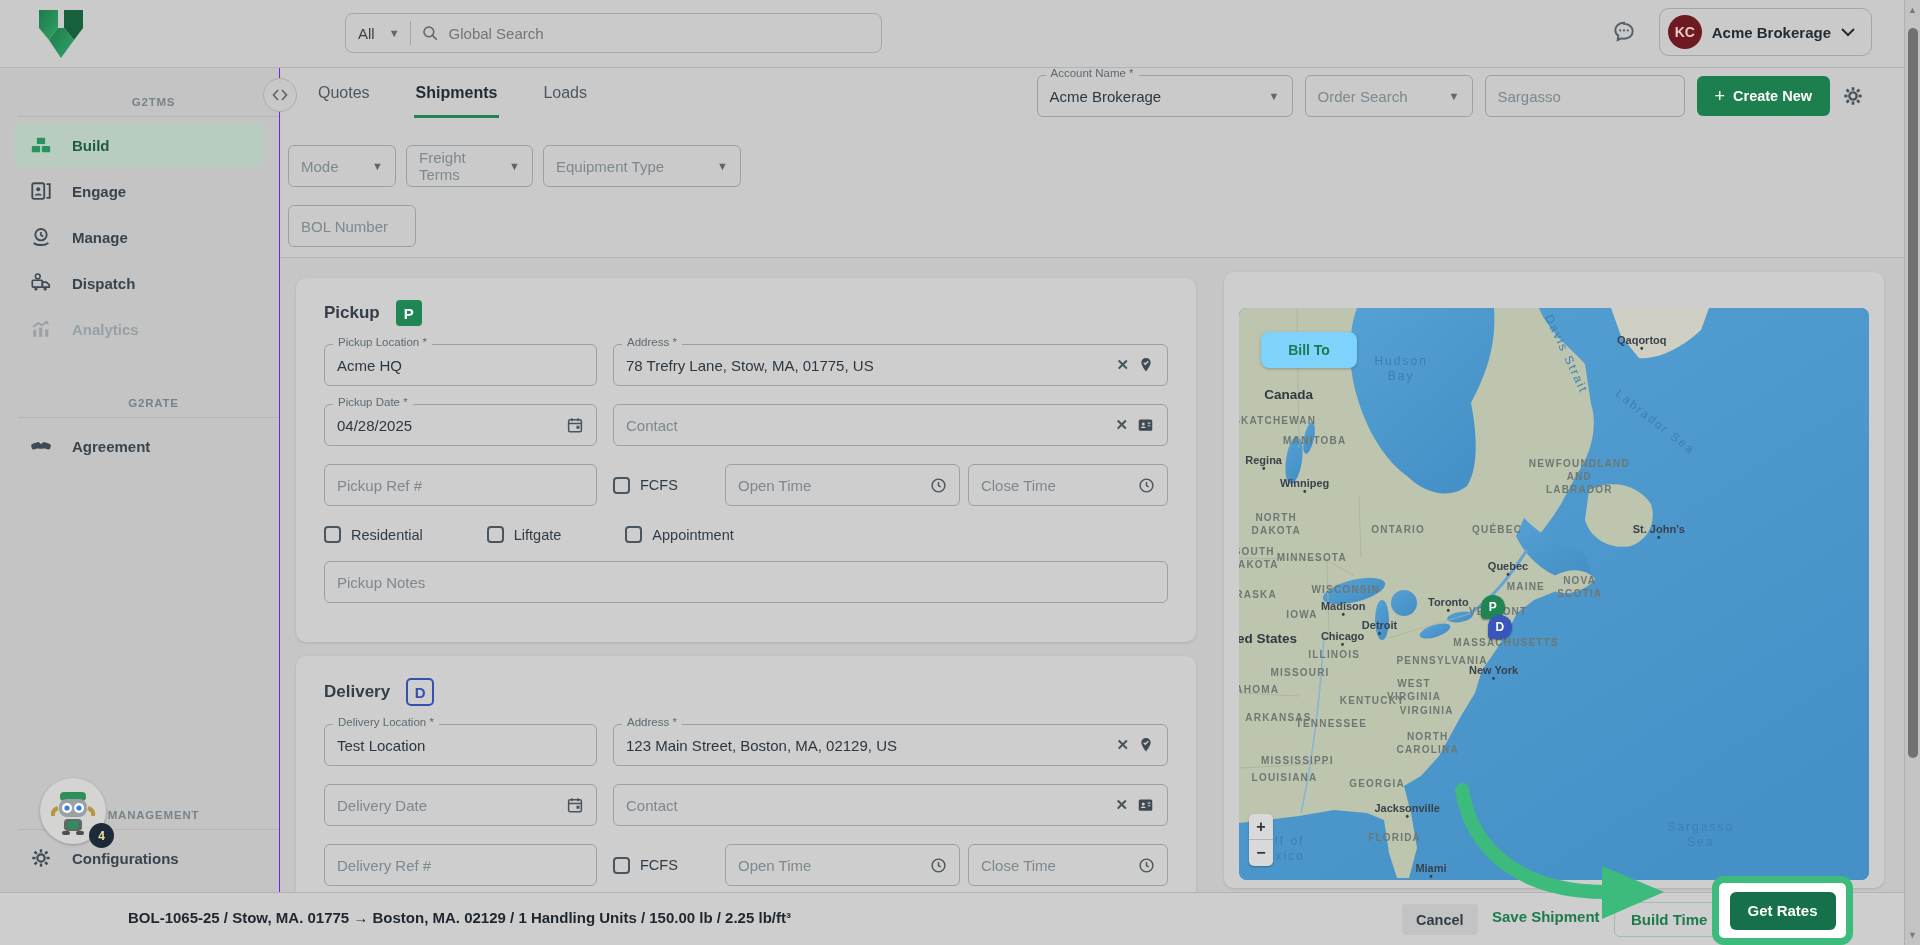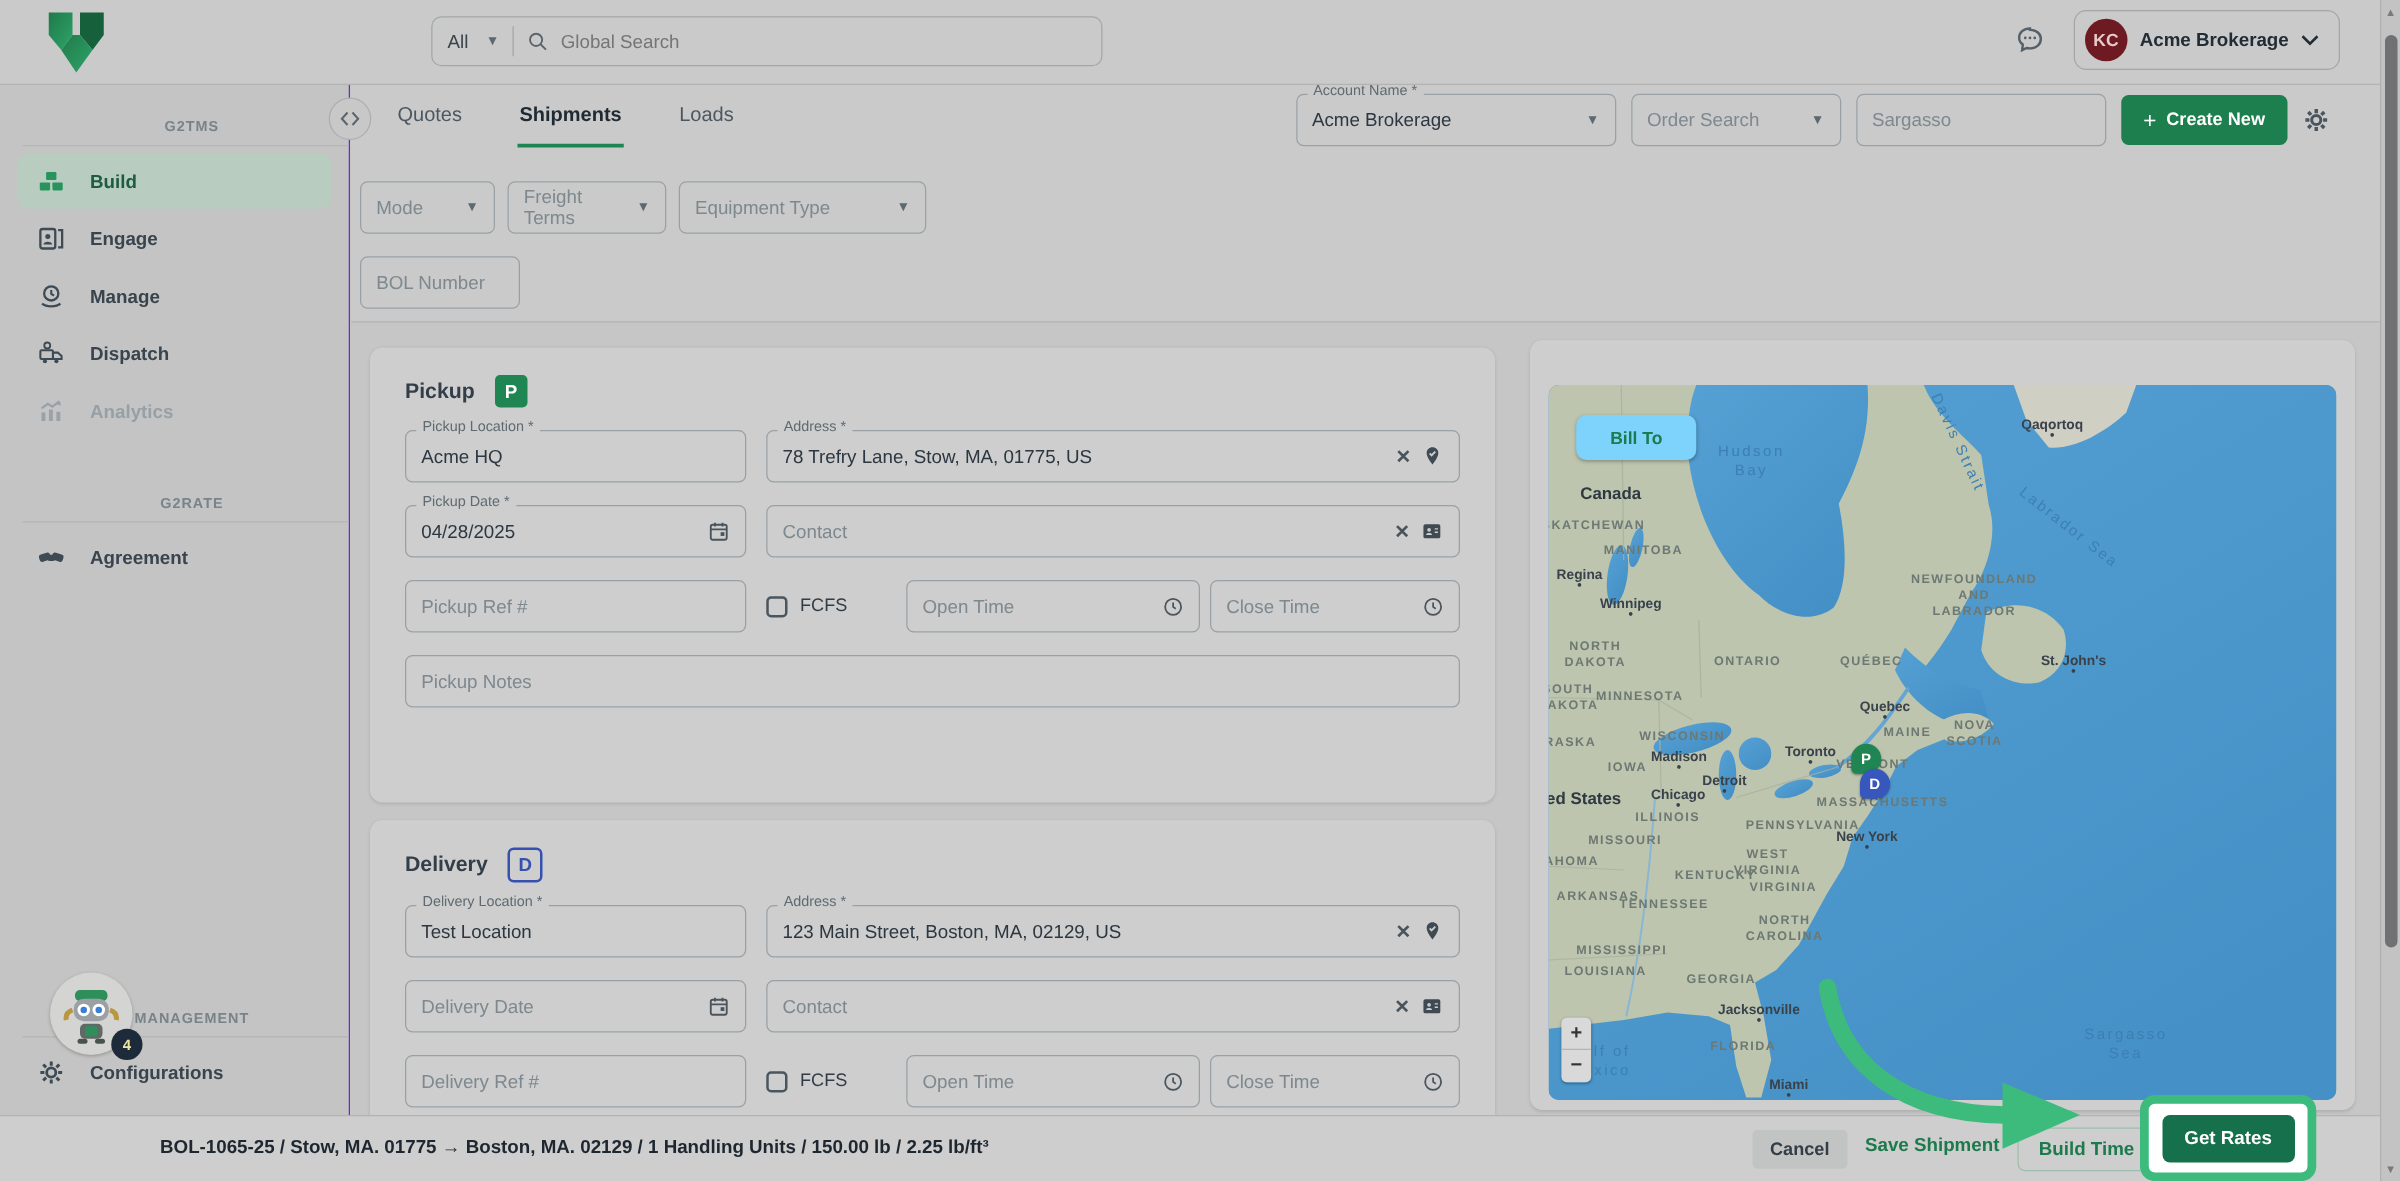--- a/index.html
+++ b/index.html
@@ -383,20 +383,34 @@
           <path d="M12 7 V12 L15 14" fill="none" stroke="#4a545c" stroke-width="2"></path>
         </svg>
       </div>
       <div class="field" style="flex:1">
         <span class="ph grow">Close Time</span>
         <svg width="17" height="17" viewBox="0 0 24 24">
           <circle cx="12" cy="12" r="9" fill="none" stroke="#4a545c" stroke-width="2"></circle>
           <path d="M12 7 V12 L15 14" fill="none" stroke="#4a545c" stroke-width="2"></path>
         </svg>
       </div>
+    </div>
+  </div>
+  <div class="opt-row">
+    <div class="cbrow">
+      <span class="cb"></span>
+      <span>Residential</span>
+    </div>
+    <div class="cbrow">
+      <span class="cb"></span>
+      <span>Liftgate</span>
+    </div>
+    <div class="cbrow">
+      <span class="cb"></span>
+      <span>Appointment</span>
     </div>
   </div>
   <div class="row">
     <div class="field" style="flex:1">
       <span class="ph grow">Pickup Notes</span>
     </div>
   </div>
 </div>
 
 <div class="card" style="left:296px; top:656px; width:900px; height:289px;">

